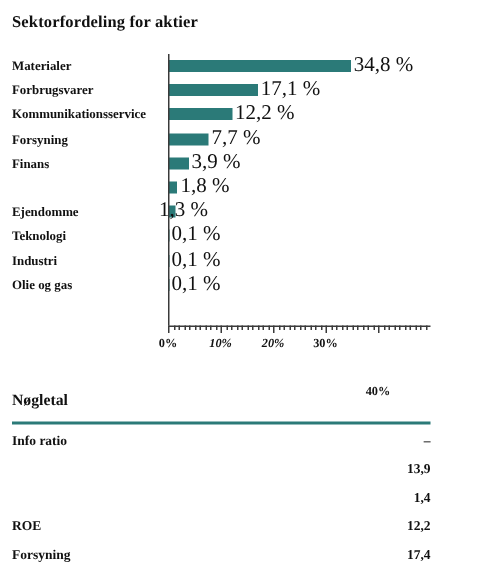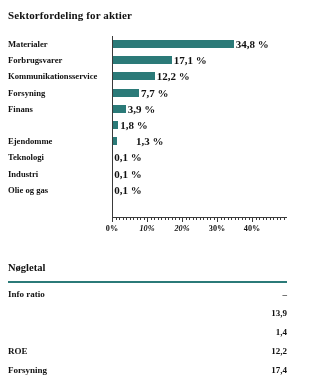--- a/index.html
+++ b/index.html
@@ -33,21 +33,21 @@
   }
   .bar-wrap{
     position:absolute;left:112px;top:50%;transform:translateY(-50%);
     height:8px;width:175px;
   }
   .bar{
     height:8px;background:#2b7a78;float:left;
   }
   .val-label{
     position:absolute;top:50%;transform:translateY(-50%);
-    font-size:11px;font-weight:bold;color:#111;white-space:nowrap;
+    font-size:14px;font-weight:normal;color:#111;white-space:nowrap;
     line-height:1;
     text-align:center;
   }
   
   #zero-axis{
     position:absolute;left:112px;top:36px;width:1px;height:181px;
     background:#3a3a3a;
   }
   
   #x-axis{
@@ -127,21 +127,21 @@
         <div class="bar-wrap">
           <div class="bar" style="width: 6.3px; background: rgb(43, 122, 120);"></div>
         </div>
         <div class="val-label" style="left: 120.3px;">1,8 %</div>
       </div>
       <div class="row">
         <div class="cat-label">Ejendomme</div>
         <div class="bar-wrap">
           <div class="bar" style="width: 4.55px; background: rgb(43, 122, 120);"></div>
         </div>
-        <div class="val-label" style="left: 136px;">1,3 %</div>
+        <div class="val-label" style="left: 106px;">1,3 %</div>
       </div>
       <div class="row">
         <div class="cat-label">Teknologi</div>
         <div class="bar-wrap">
           <div class="bar" style="width: 0.35px; background: rgb(43, 122, 120);"></div>
         </div>
         <div class="val-label" style="left: 114.35px;">0,1 %</div>
       </div>
       <div class="row">
         <div class="cat-label">Industri</div>
@@ -164,21 +164,21 @@
 
 <div class="major-tick" style="left: 112px;"></div>
     <div class="x-tick-label" style="left: 112px;">0%</div>
     <div class="major-tick" style="left: 147px;"></div>
     <div class="x-tick-label" style="left: 147px; font-style: italic;">10%</div>
     <div class="major-tick" style="left: 182px;"></div>
     <div class="x-tick-label" style="left: 182px; font-style: italic;">20%</div>
     <div class="major-tick" style="left: 217px;"></div>
     <div class="x-tick-label" style="left: 217px;">30%</div>
     <div class="major-tick" style="left: 252px;"></div>
-    <div class="x-tick-label" style="left: 252px;">40%</div>
+    <div class="x-tick-label" style="left: 252px; margin-top: 32px;">40%</div>
     <div class="minor-tick" style="left: 115.5px;"></div>
     <div class="minor-tick" style="left: 119px;"></div>
     <div class="minor-tick" style="left: 122.5px;"></div>
     <div class="minor-tick" style="left: 126px;"></div>
     <div class="minor-tick" style="left: 129.5px;"></div>
     <div class="minor-tick" style="left: 133px;"></div>
     <div class="minor-tick" style="left: 136.5px;"></div>
     <div class="minor-tick" style="left: 140px;"></div>
     <div class="minor-tick" style="left: 143.5px;"></div>
     <div class="minor-tick" style="left: 150.5px;"></div>

